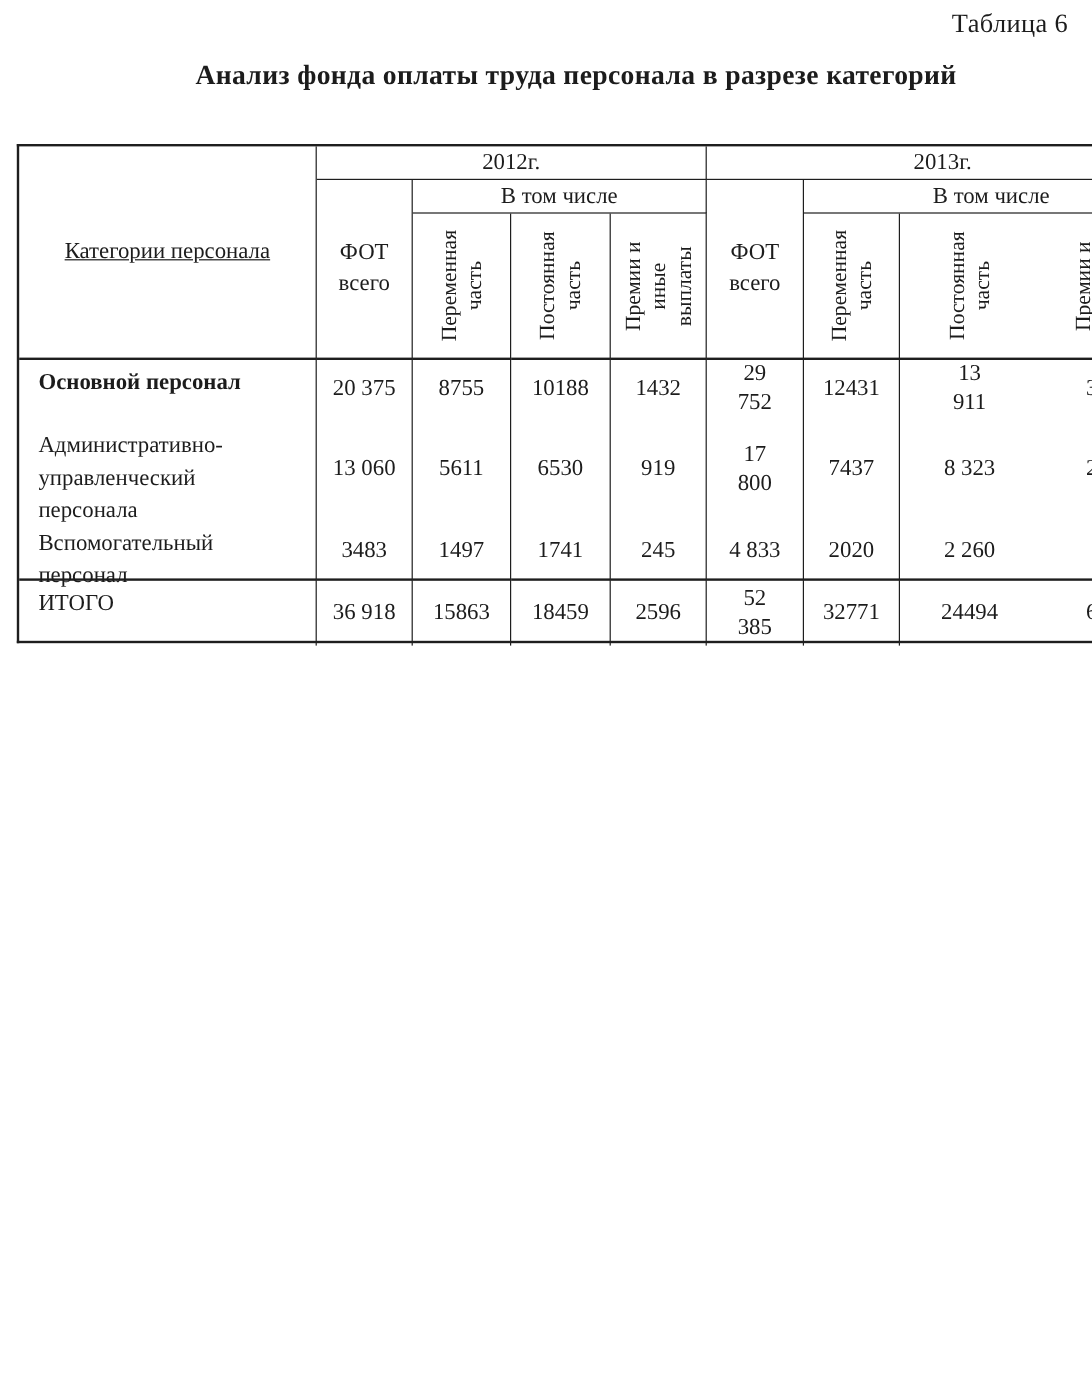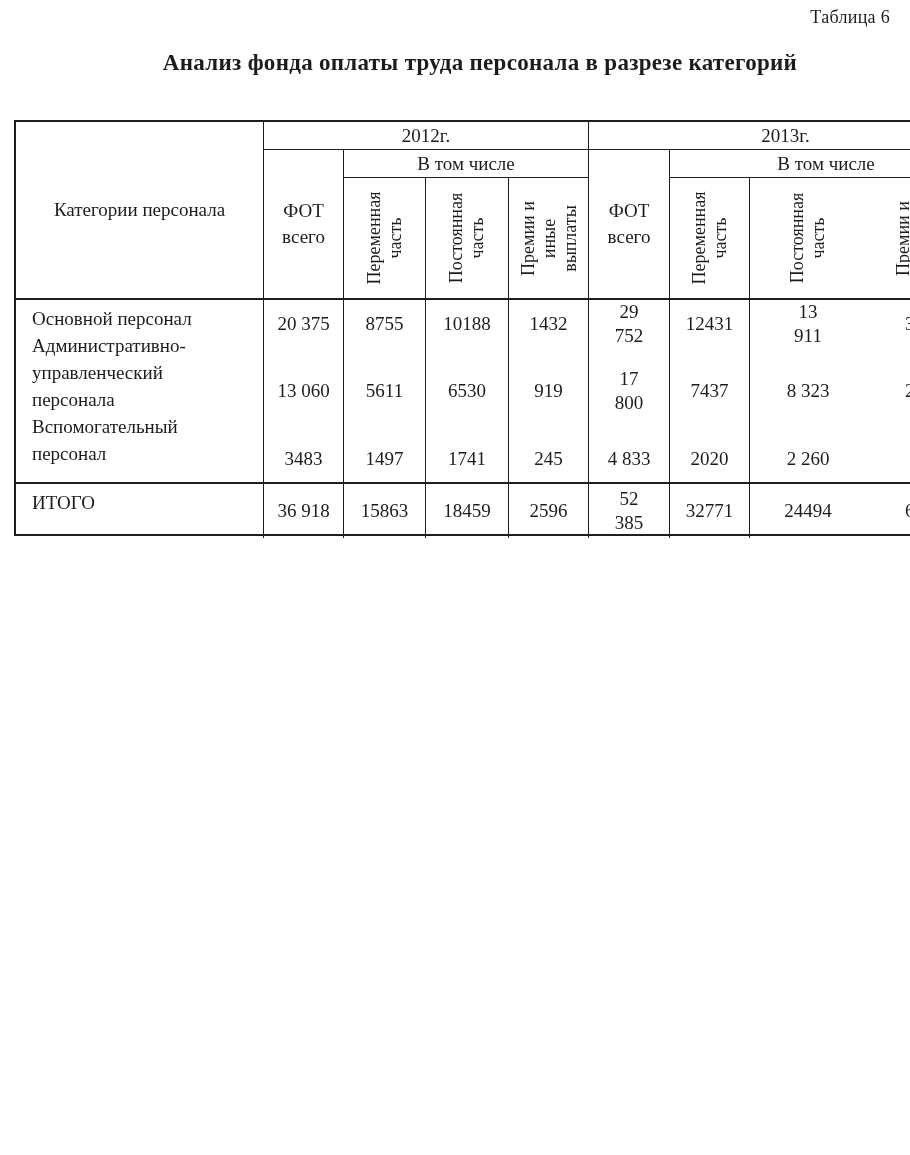--- a/index.html
+++ b/index.html
@@ -3,42 +3,42 @@
 <meta charset="utf-8">
 <style>
   html,body{margin:0;padding:0;}
   body{
     width:910px;height:1155px;position:relative;background:#ffffff;
     font-family:"Liberation Serif","DejaVu Serif",serif;color:#1c1c1c;
     overflow:hidden;
   }
   .tbl-label{
     position:absolute;top:7px;left:0;width:890px;text-align:right;
-    font-size:18px;letter-spacing:.3px;
+    font-size:22px;letter-spacing:.3px;
   }
   .doc-title{
     position:absolute;top:50px;left:50px;width:860px;text-align:center;
     font-size:23px;font-weight:bold;letter-spacing:.3px;
   }
   .tbl{
     position:absolute;left:14px;top:120px;width:896px;height:416px;
     display:grid;box-sizing:border-box;
     grid-template-columns:248px 80px 82px 83px 80px 81px 80px auto;
     grid-template-rows:28px 28px 122px 184px 54px;
     border-top:2px solid #1e1e1e;border-left:2px solid #1e1e1e;
     border-bottom:2.5px solid #1e1e1e;
     font-size:19px;
   }
   .c{box-sizing:border-box;border-right:1.5px solid #1e1e1e;border-bottom:1.5px solid #1e1e1e;}
   .nr{border-right:none;}      
   .nb{border-bottom:none;}
   .hb{border-bottom:2px solid #1e1e1e;}   
   .cen{display:flex;align-items:center;justify-content:center;text-align:center;}
   .pre{white-space:pre-line;}
-  .cat-head{grid-column:1;grid-row:1/4;}
+  .cat-head{grid-column:1;grid-row:1/4;text-decoration:underline;}
   .years12{grid-column:2/6;grid-row:1;}
   .years13{grid-column:6/9;grid-row:1;}
   .fot12{grid-column:2;grid-row:2/4;line-height:26px;}
   .incl12{grid-column:3/6;grid-row:2;}
   .fot13{grid-column:6;grid-row:2/4;line-height:26px;}
   .incl13{grid-column:7/9;grid-row:2;}
   .r3{grid-row:3;}
   .vcell{display:flex;align-items:center;justify-content:center;overflow:hidden;}
   .vlab{
     transform:rotate(-90deg);white-space:pre-line;text-align:center;
@@ -46,21 +46,21 @@
   }
   .merged{display:flex;}
   .half{flex:1 1 0;display:flex;align-items:center;justify-content:center;overflow:hidden;}
   
   .grp{height:47px;display:flex;align-items:center;justify-content:center;
        text-align:center;white-space:pre-line;line-height:24px;}
   .grp.g2{height:87px;}
   .grp.g3{height:50px;font-family:Liberation Serif, serif;}
   .cat-body{grid-column:1;grid-row:4;padding:5px 10px 0 16px;line-height:27px;}
   .cat-item{white-space:pre-line;}
-  .cat-item.first{}
+  .cat-item.first{margin-bottom:26px;font-weight:bold;}
   .total-label{grid-column:1;grid-row:5;padding:8px 24px 0 16px;}
   .tr5{grid-row:5;}
 </style>
 </head>
 <body>
 
 <div class="tbl-label">Таблица 6</div>
 <div class="doc-title">Анализ фонда оплаты труда персонала в разрезе категорий</div>
 
 <div class="tbl">

